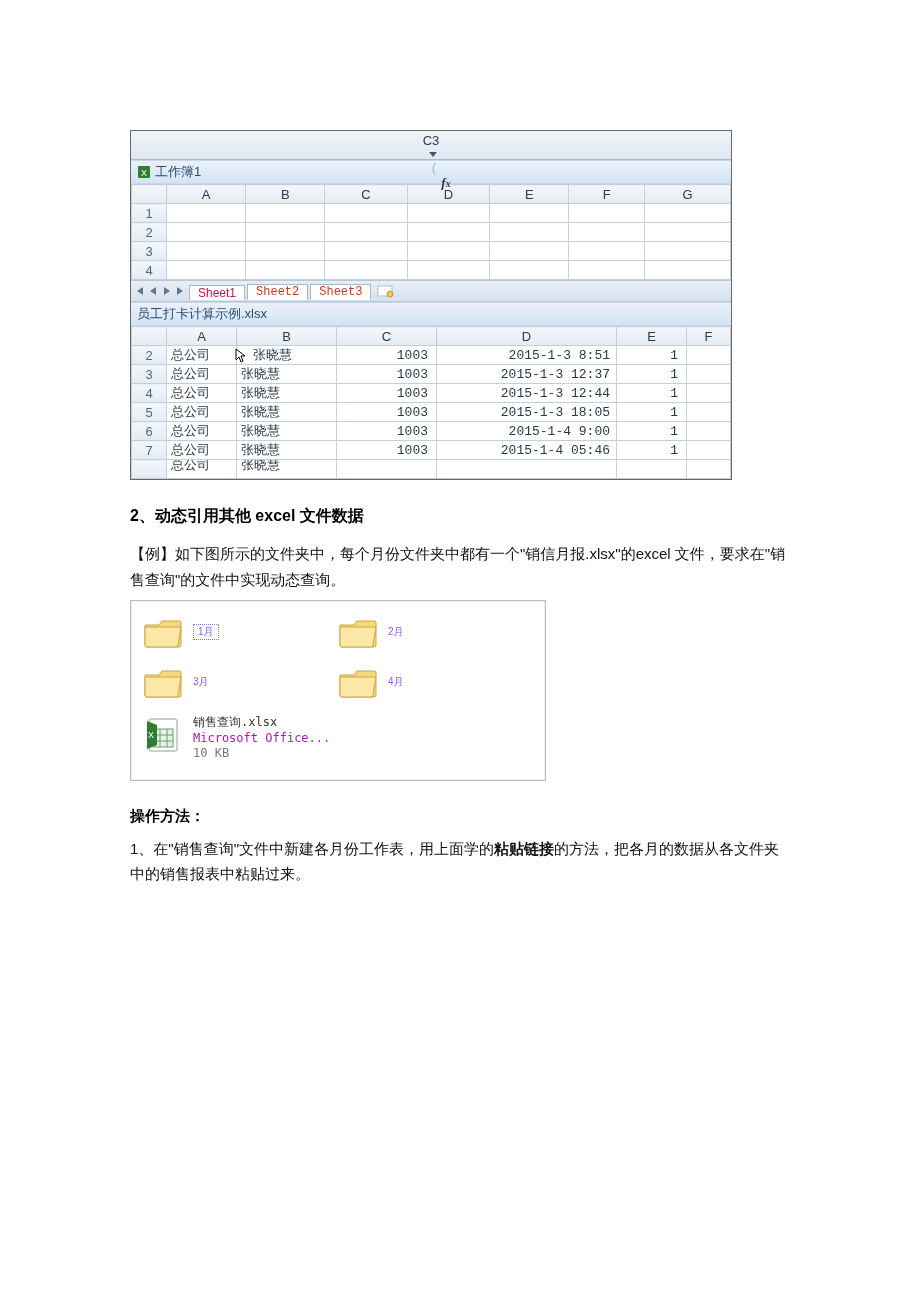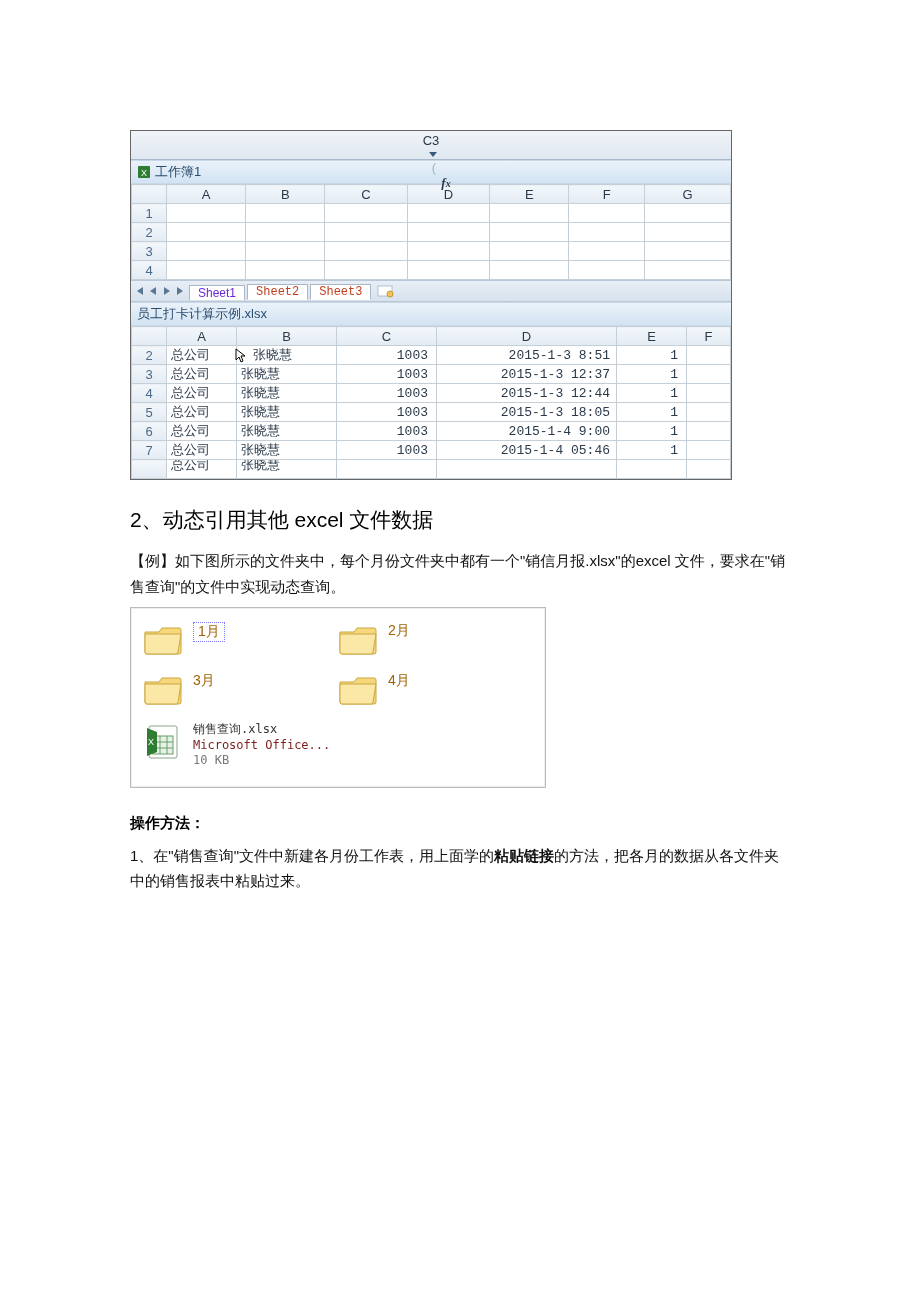--- a/index.html
+++ b/index.html
@@ -89,44 +89,44 @@
     font-size:12px;
     padding-left:2px;
     gap:2px;
   }
   .nav-tri { width:12px;height:12px; }
   .tab {
     background:#fff;
     border:1px solid #a8b8c9;
     border-bottom:none;
     padding:0 8px;
-    color:#6d28d9;
+    color:#be185d;
     margin-top:2px;
   }
   .tab.active { color:#c04020; border-bottom:1px solid #fff;font-family:Liberation Mono, monospace; }
   .newtab-ico { margin-left:4px; }
   
   .data td { font-family: "SimSun","Courier New",monospace; }
   .data td.num { text-align:right; padding-right:8px; }
   .data td.dt { font-family: "Courier New", monospace; text-align:right; padding-right:6px; letter-spacing:0; }
   .cursor-ptr {
     position:relative;
   }
   .cursor-svg {
     position:absolute; left:-2px; top:2px; width:14px; height:16px;
   }
   
   .clip-row td { height:10px; overflow:hidden; position:relative; }
   .clip-row td span { position:absolute; top:-4px; left:4px; white-space:nowrap; }
 
   
   h3.sect {
-    font-size: 21px;
+    font-size: 16px;
     margin: 26px 0 14px 0;
-    font-weight: normal;
+    font-weight: bold;
   }
   p.body {
     font-size: 15px;
     line-height: 1.7;
     margin: 8px 0;
     color:#111;
   }
   p.sub {
     font-size: 15px;
     font-weight: bold;
@@ -136,21 +136,21 @@
   
   .explorer {
     width: 390px;
     border:1px solid #bbb;
     background:#fff;
     padding: 14px 12px 18px 12px;
     margin-top: 6px;
     box-shadow: 0 0 0 1px #eee inset;
   }
   .erow { display:flex; align-items:center; margin-bottom:16px; }
-  .folder-item { display:flex; align-items:flex-start; width:50%; gap:10px; font-size:14px; color:#a16207;}
+  .folder-item { display:flex; align-items:center; width:50%; gap:10px; font-size:10px; color:#8b5cf6;}
   .folder-icon { width:40px; height:34px; }
   .folder-label.boxed { border:1px dotted #7a7aff; padding:0 4px; }
   .file-item { display:flex; align-items:flex-start; gap:10px; font-size:12px; color:#333; font-family:"SimSun",monospace; line-height:1.3;}
   .xlsx-icon { width:40px; height:40px; flex:none; }
 
   .bold { font-weight:bold; }
 </style>
 </head>
 <body>
 
@@ -399,21 +399,21 @@
         <rect x="10" y="14" width="20" height="18" fill="#e7f2e7" stroke="#6b9c6b"></rect>
         <line x1="10" y1="20" x2="30" y2="20" stroke="#6b9c6b"></line>
         <line x1="10" y1="26" x2="30" y2="26" stroke="#6b9c6b"></line>
         <line x1="17" y1="14" x2="17" y2="32" stroke="#6b9c6b"></line>
         <line x1="24" y1="14" x2="24" y2="32" stroke="#6b9c6b"></line>
         <path d="M4 6l10 4v20l-10 4z" fill="#2e7d32"></path>
         <text x="8" y="23" font-size="9" fill="#fff" font-family="Arial" text-anchor="middle">X</text>
       </svg>
       <div>
         <div>销售查询.xlsx</div>
-        <div style="color:#7f1d1d">Microsoft Office...</div>
+        <div style="color:#a21caf">Microsoft Office...</div>
         <div style="color:#777">10 KB</div>
       </div>
     </div>
   </div>
 
   <p class="sub">操作方法：</p>
 
   <p class="body">
     <span>1、在"销售查询"文件中新建各月份工作表，用上面学的</span><span class="bold">粘贴链接</span><span>的方法，把各月的数据从各文件夹中的销售报表中粘贴过来。</span>
   </p>

